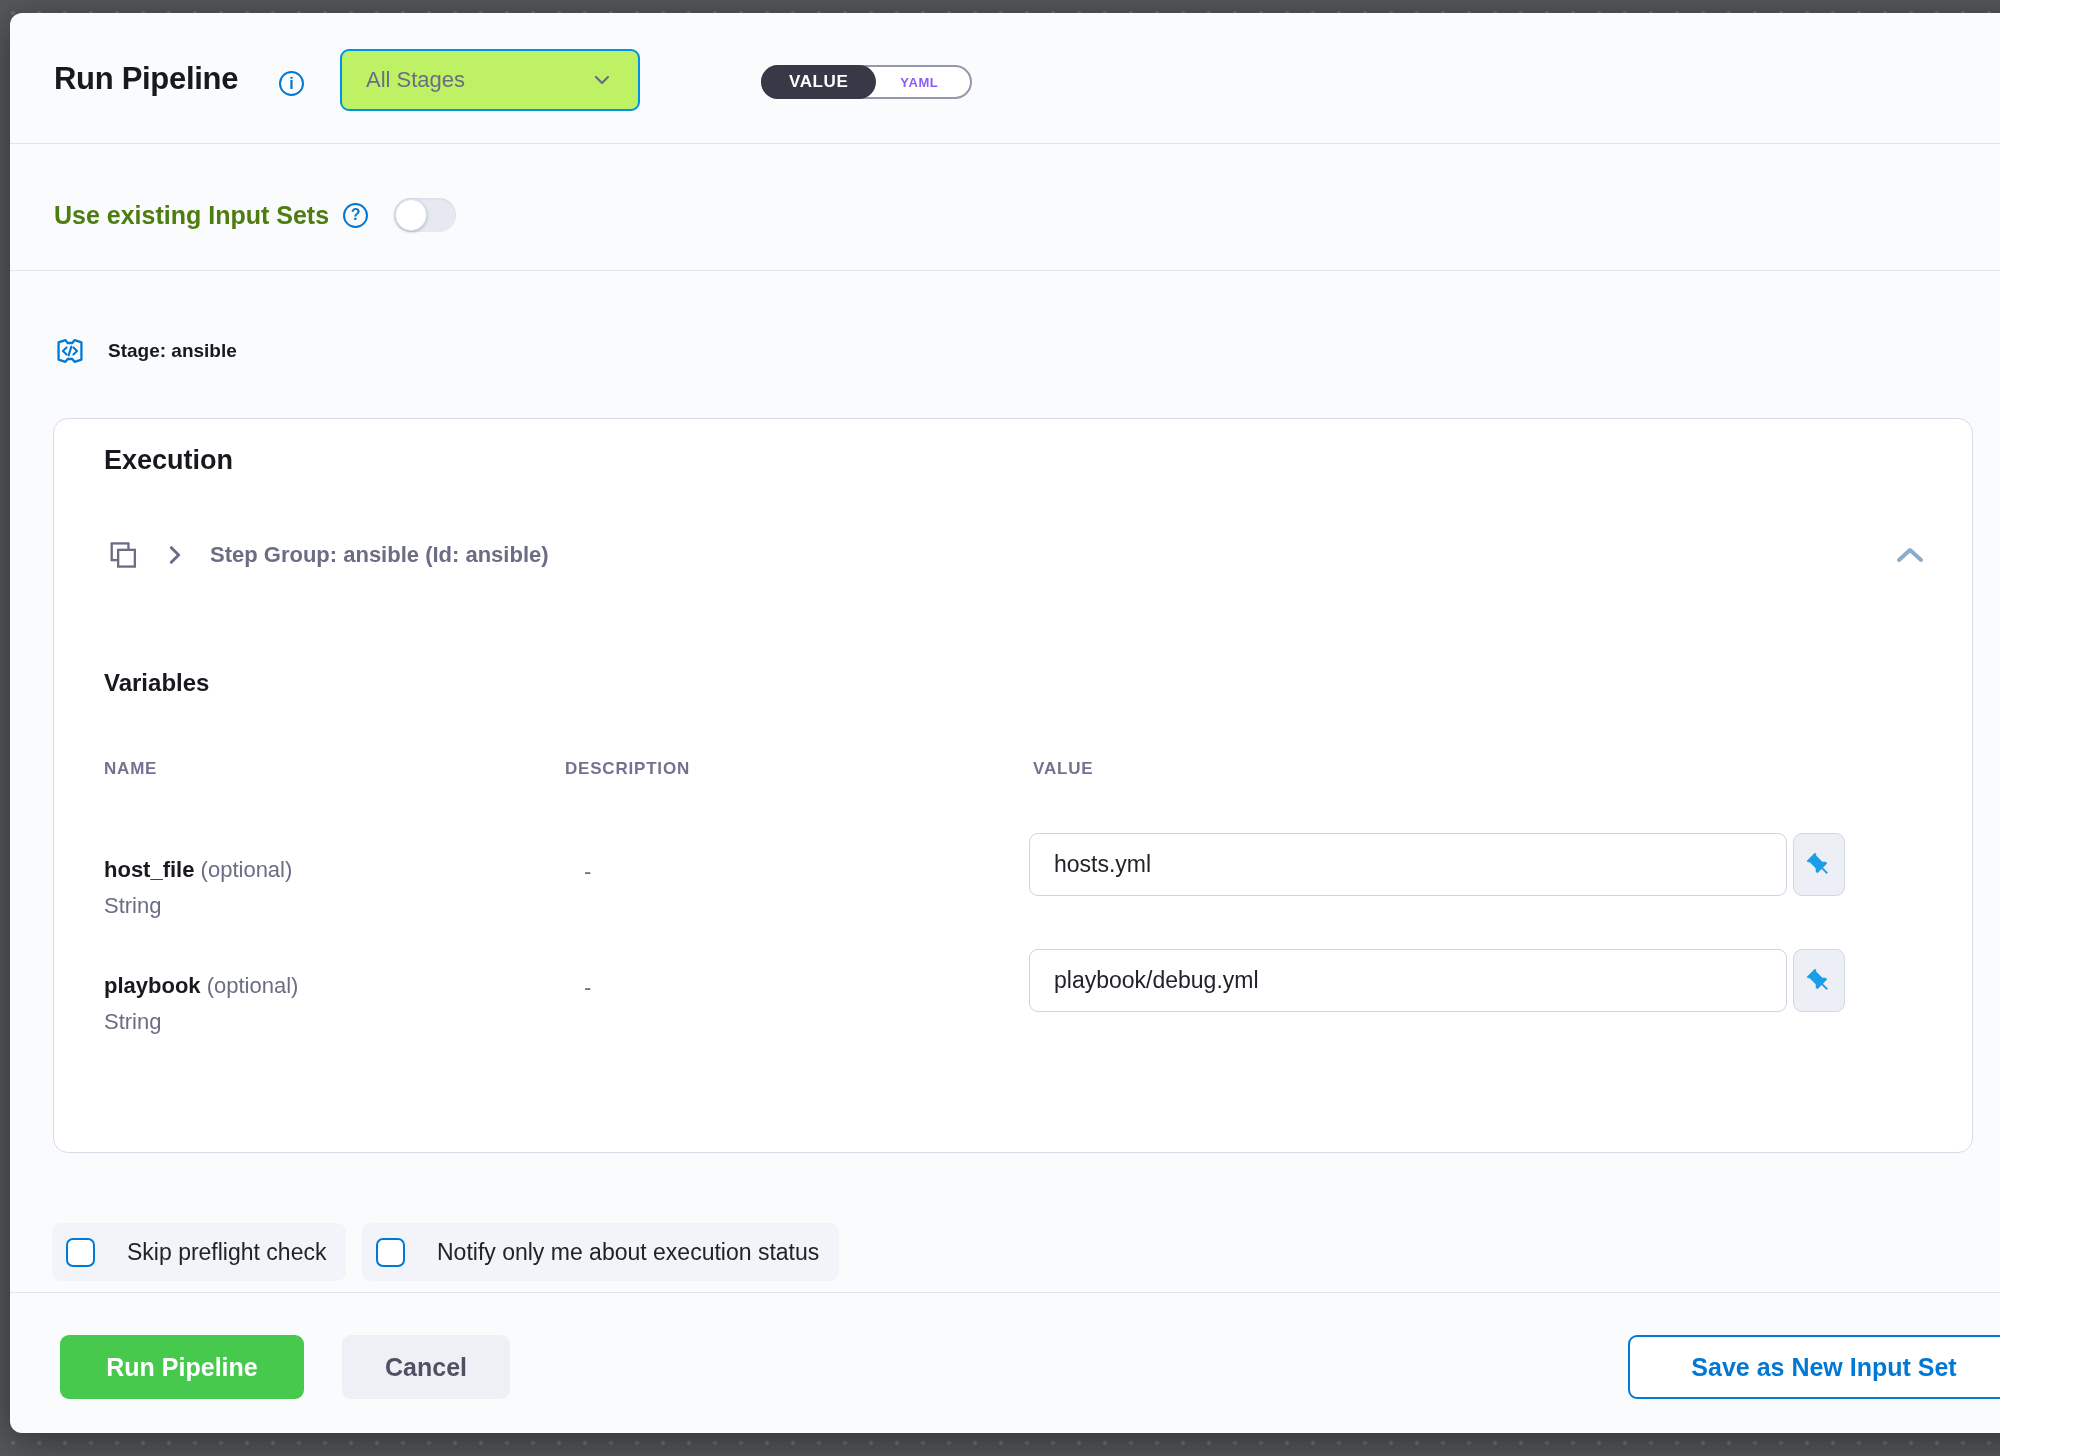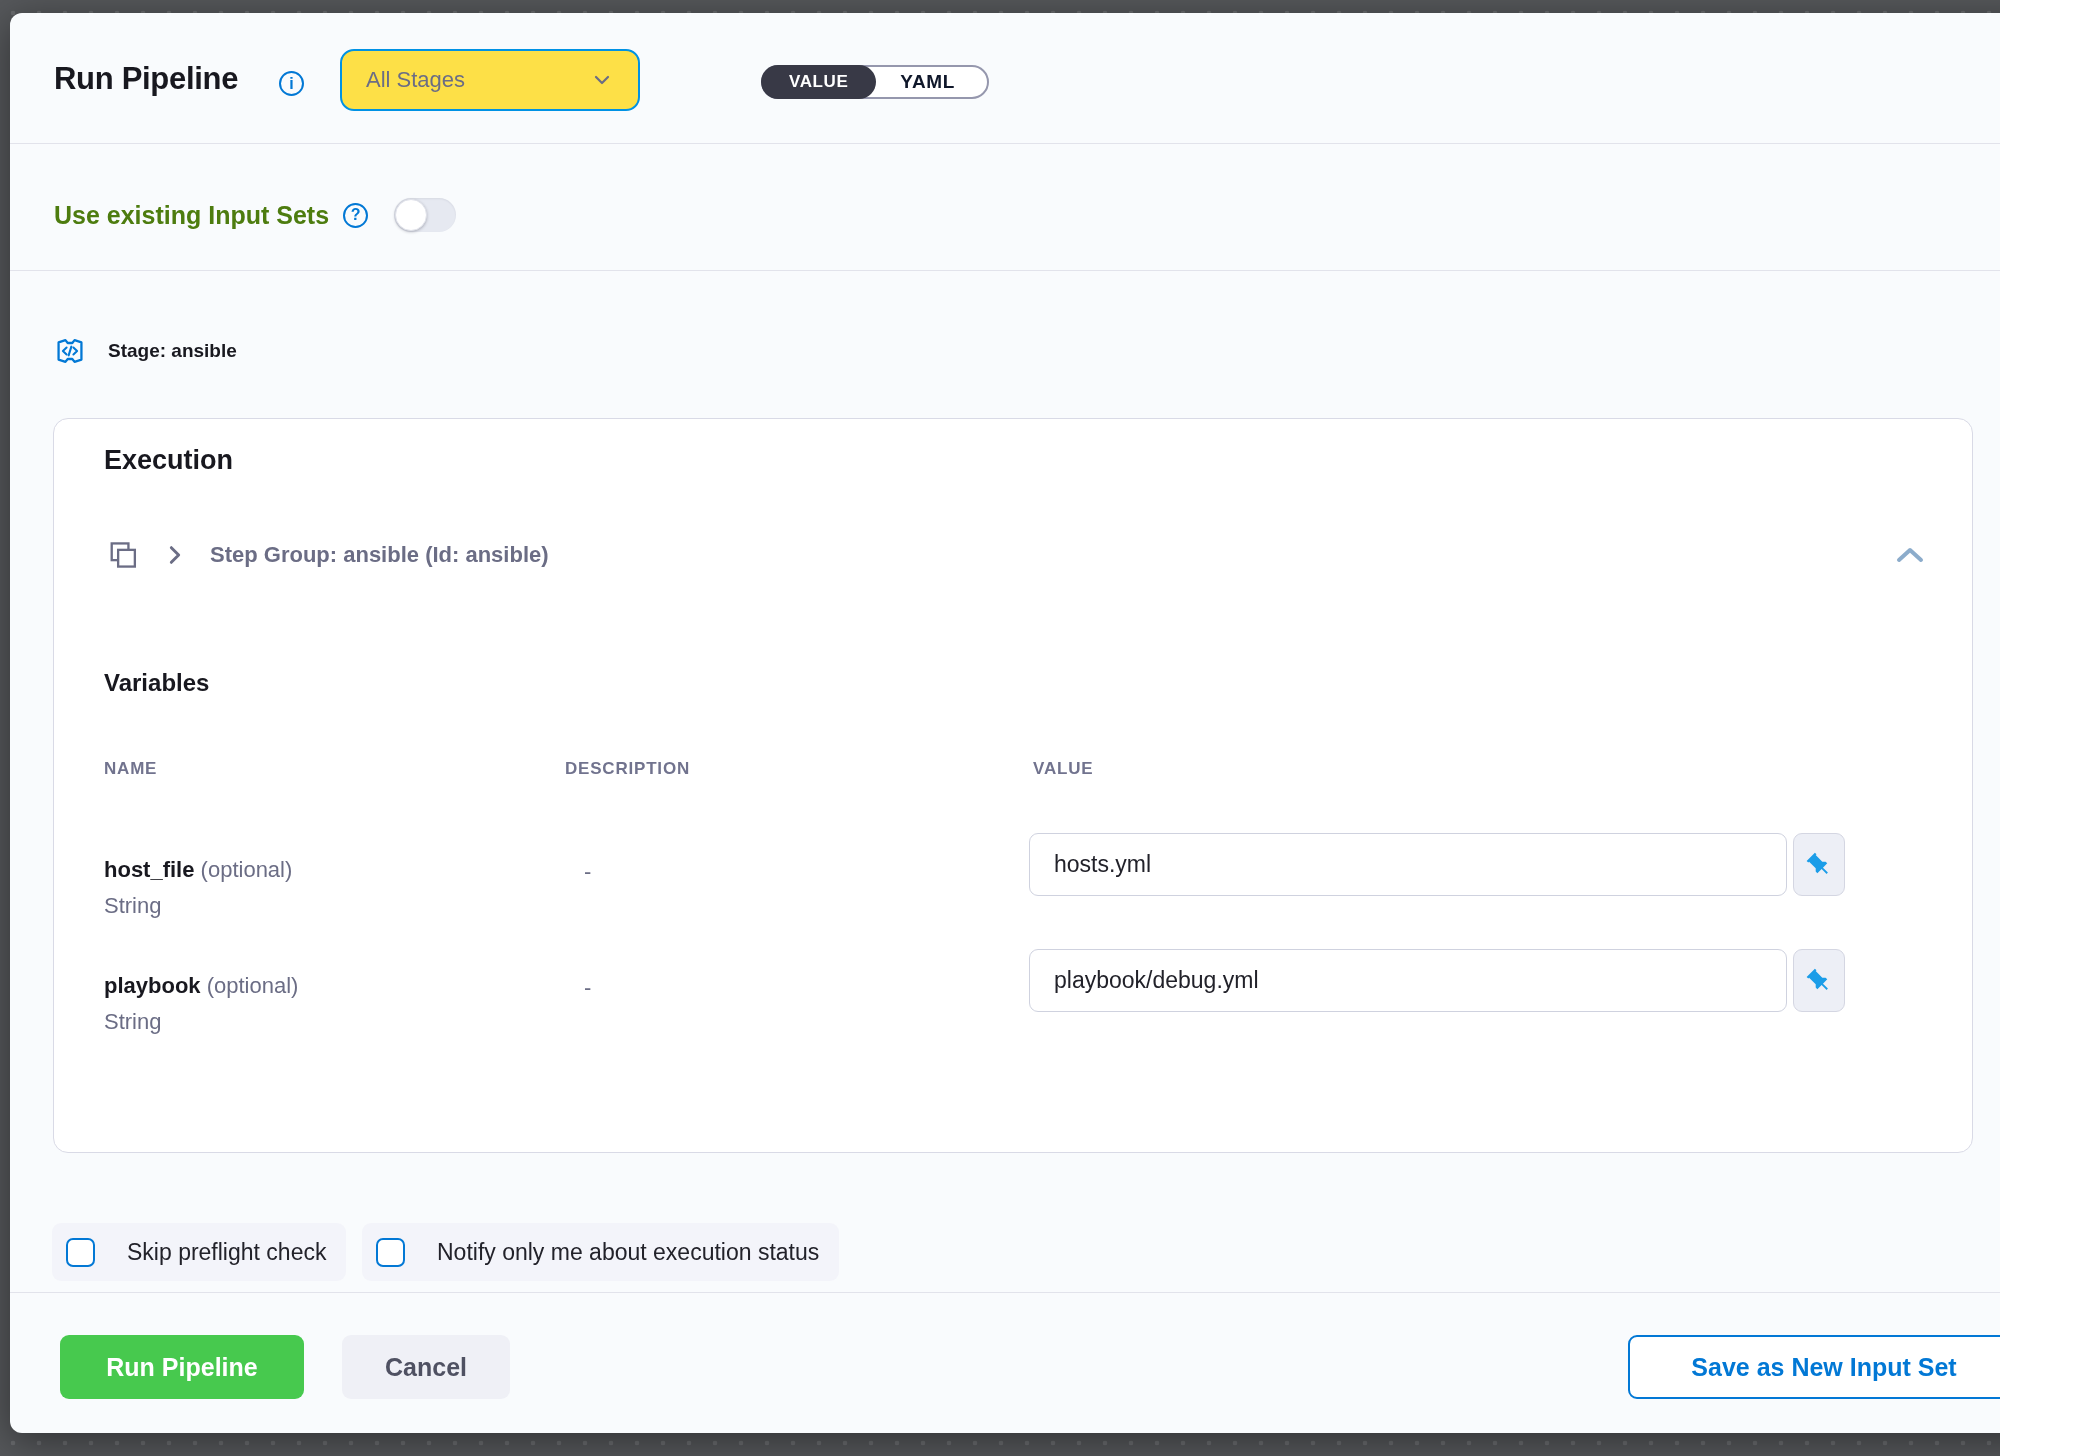--- a/index.html
+++ b/index.html
@@ -32,37 +32,37 @@
   }
   .circle-icon {
     display: inline-flex; align-items: center; justify-content: center;
     width: 25px; height: 25px; border: 2px solid #0278d5; border-radius: 50%;
     color: #0278d5; font-size: 16px; font-weight: 700; cursor: pointer;
     background: transparent;
   }
   .title-info { position: absolute; left: 269px; top: 58px; }
   .stage-select {
     position: absolute; left: 330px; top: 36px; width: 300px; height: 62px;
-    background: #fde047; border: 2px solid #0092e4; border-radius: 14px;
+    background: #bef264; border: 2px solid #0092e4; border-radius: 9px;
     display: flex; align-items: center; justify-content: space-between;
     padding: 0 24px; cursor: pointer;
   }
   .stage-select .val { font-size: 22px; color: #6b6d85; }
   .mode-toggle {
     position: absolute; left: 751px; top: 52px; height: 34px;
     border: 2px solid #9597ad; border-radius: 18px; background: #ffffff;
     display: flex; align-items: stretch;
   }
   .mode-visual {
     margin: -2px; border-radius: 18px; background: #383946; color: #ffffff;
     font-size: 17px; font-weight: 700; letter-spacing: 0.6px;
     display: flex; align-items: center; padding: 0 28px; cursor: pointer; height: 34px;
   }
   .mode-yaml {
-    color: #0f172a; font-size: 19px; font-weight: 700; letter-spacing: 0.6px;
+    color: #8b5cf6; font-size: 13px; font-weight: 700; letter-spacing: 0.6px;
     display: flex; align-items: center; padding: 0 32px 0 26px; cursor: pointer;
   }
   .close-btn { position: absolute; left: 1998px; top: 48px; width: 40px; height: 40px;
     display: flex; align-items: center; justify-content: center; cursor: pointer; }
 
   
   .inputsets-row {
     position: absolute; left: 44px; top: 180px; height: 44px;
     display: flex; align-items: center; gap: 14px;
   }

